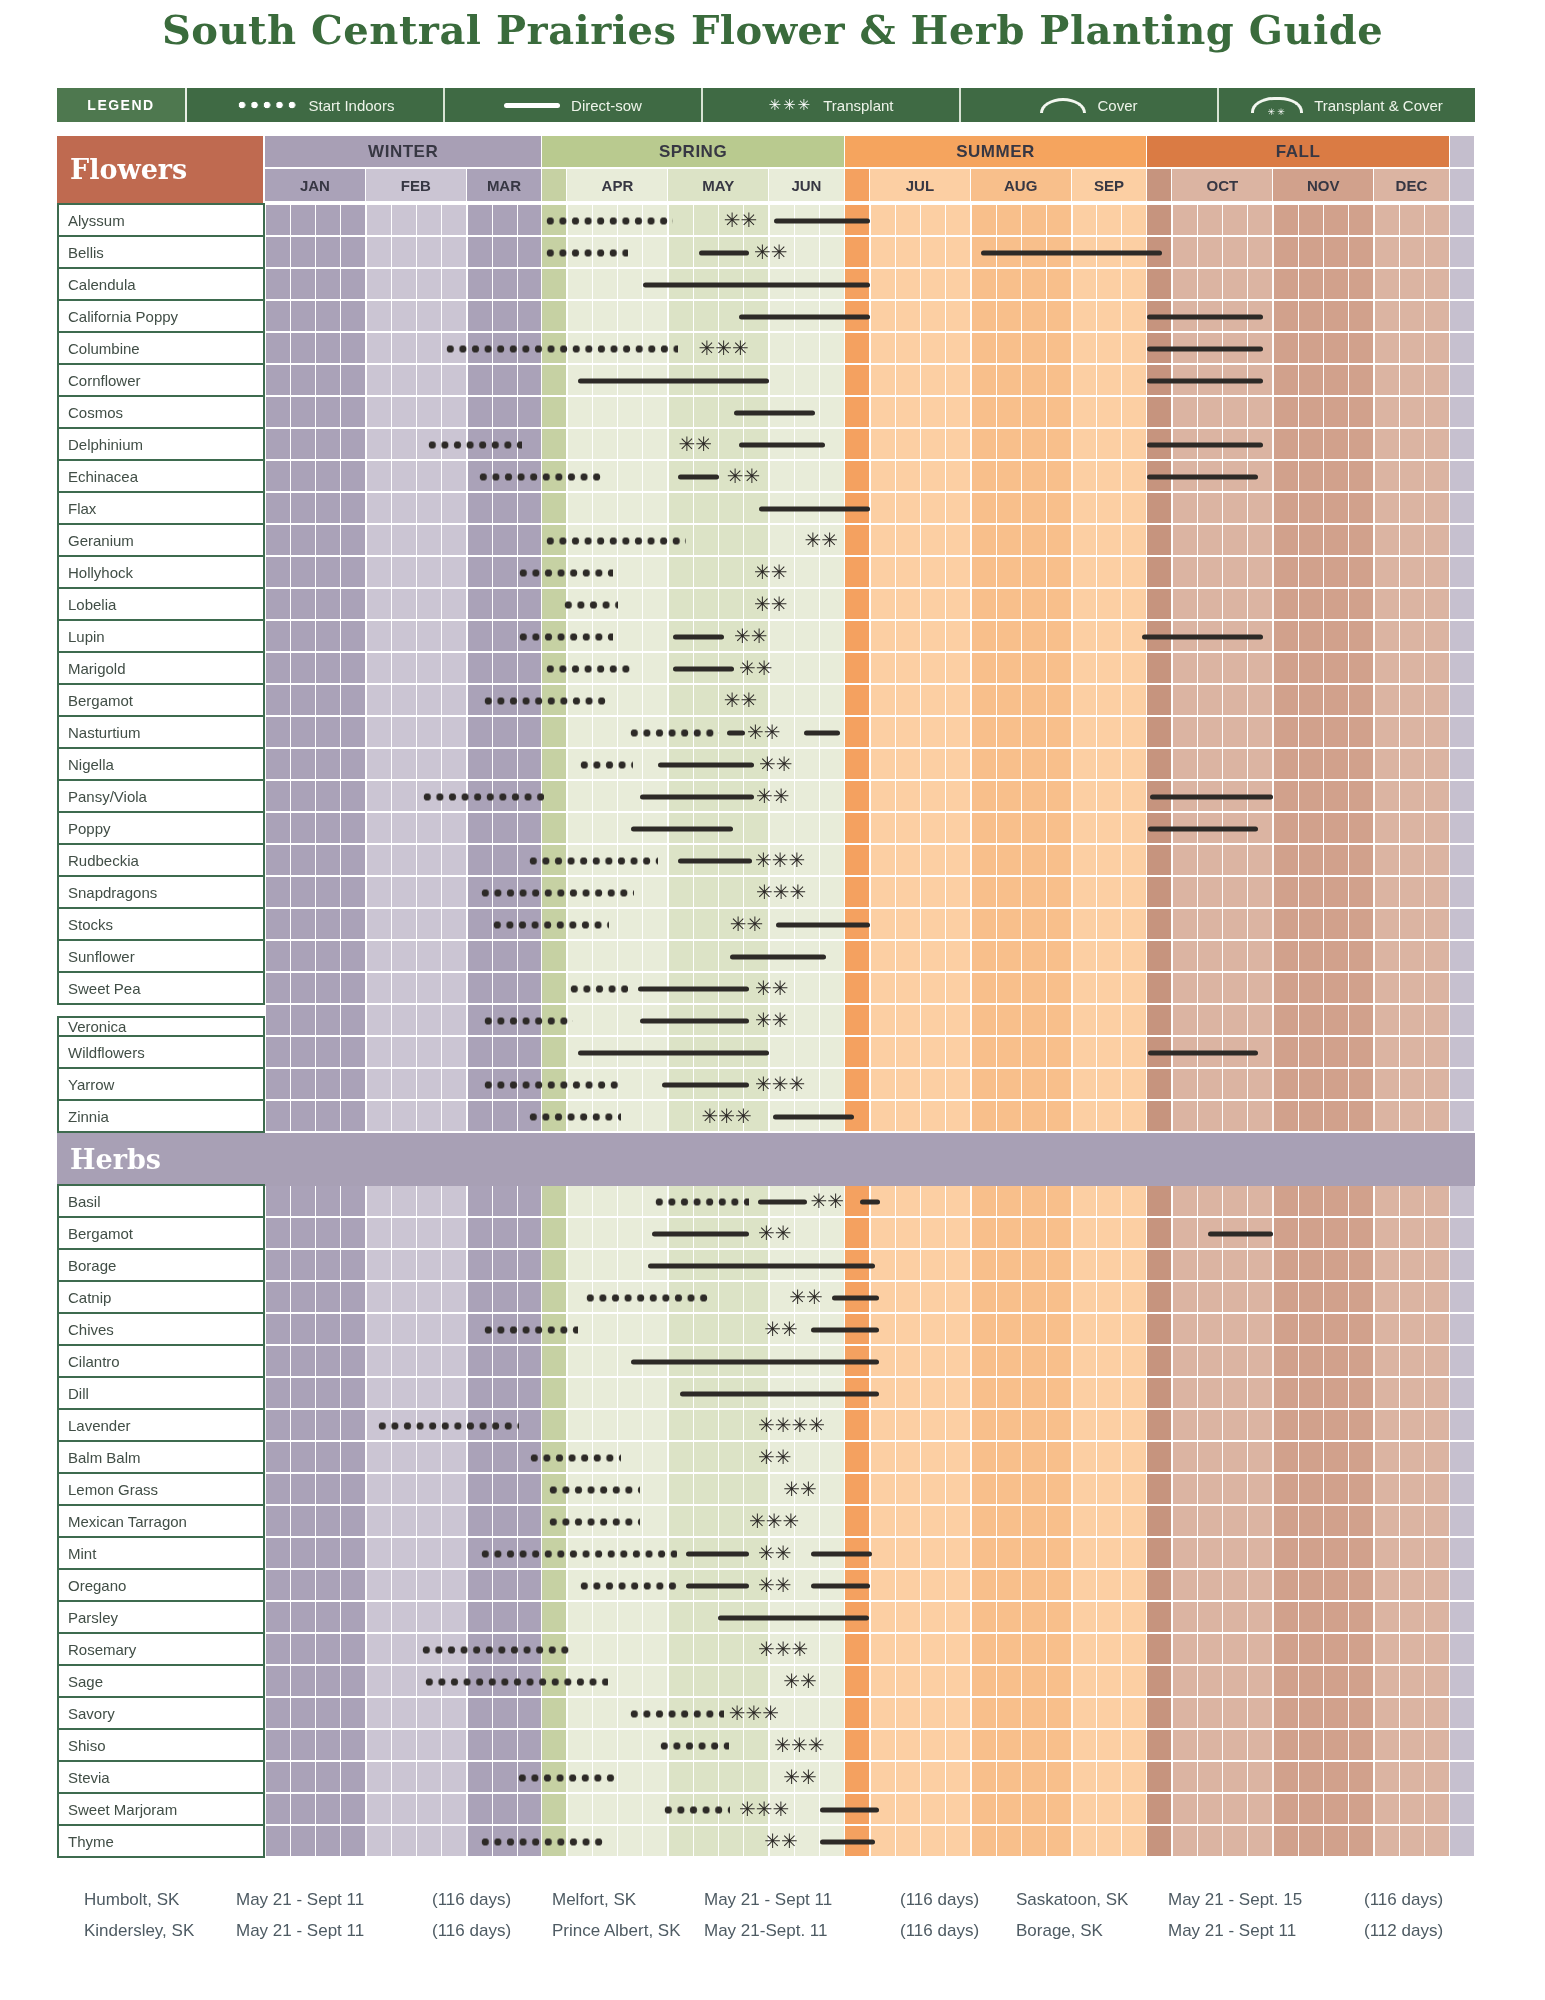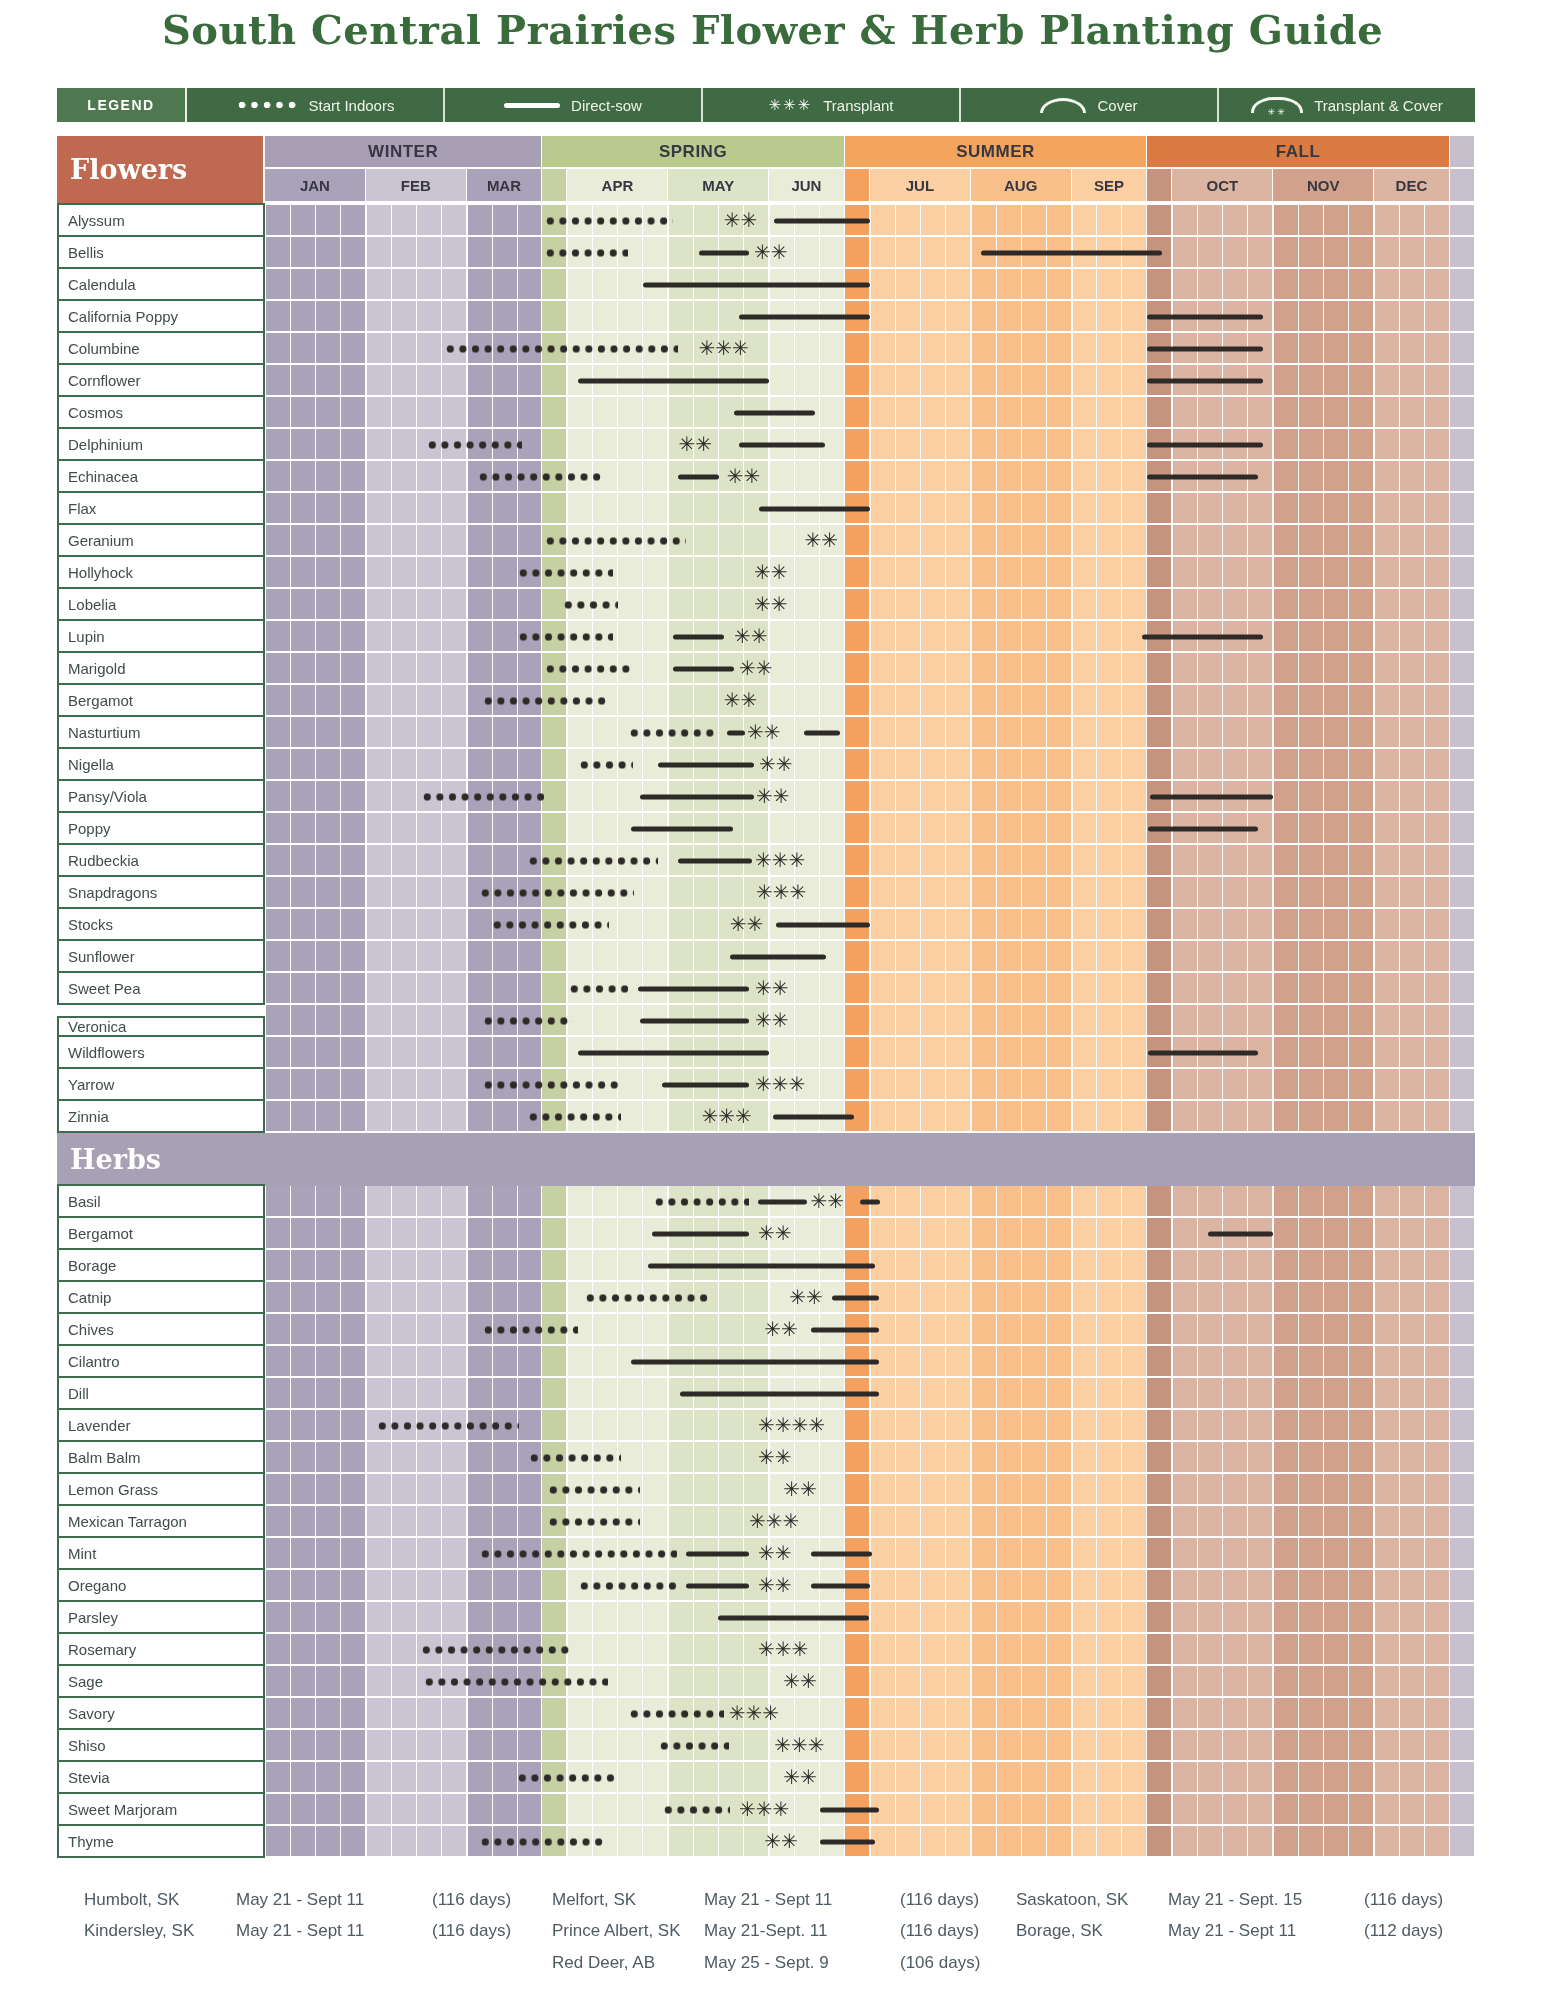--- a/index.html
+++ b/index.html
@@ -2940,25 +2940,20 @@
       <div class="city-row">
         <span class="c-city">Melfort, SK</span>
         <span class="c-dates">May 21 - Sept 11</span>
         <span class="c-days">(116 days)</span>
       </div>
       <div class="city-row">
         <span class="c-city">Prince Albert, SK</span>
         <span class="c-dates">May 21-Sept. 11</span>
         <span class="c-days">(116 days)</span>
       </div>
-      <div class="city-row">
-        <span class="c-city">Red Deer, AB</span>
-        <span class="c-dates">May 25 - Sept. 9</span>
-        <span class="c-days">(106 days)</span>
-      </div>
     </div>
     <div class="city-col" style="left: 1016px;">
       <div class="city-row">
         <span class="c-city">Saskatoon, SK</span>
         <span class="c-dates">May 21 - Sept. 15</span>
         <span class="c-days">(116 days)</span>
       </div>
       <div class="city-row">
         <span class="c-city">Borage, SK</span>
         <span class="c-dates">May 21 - Sept 11</span>

